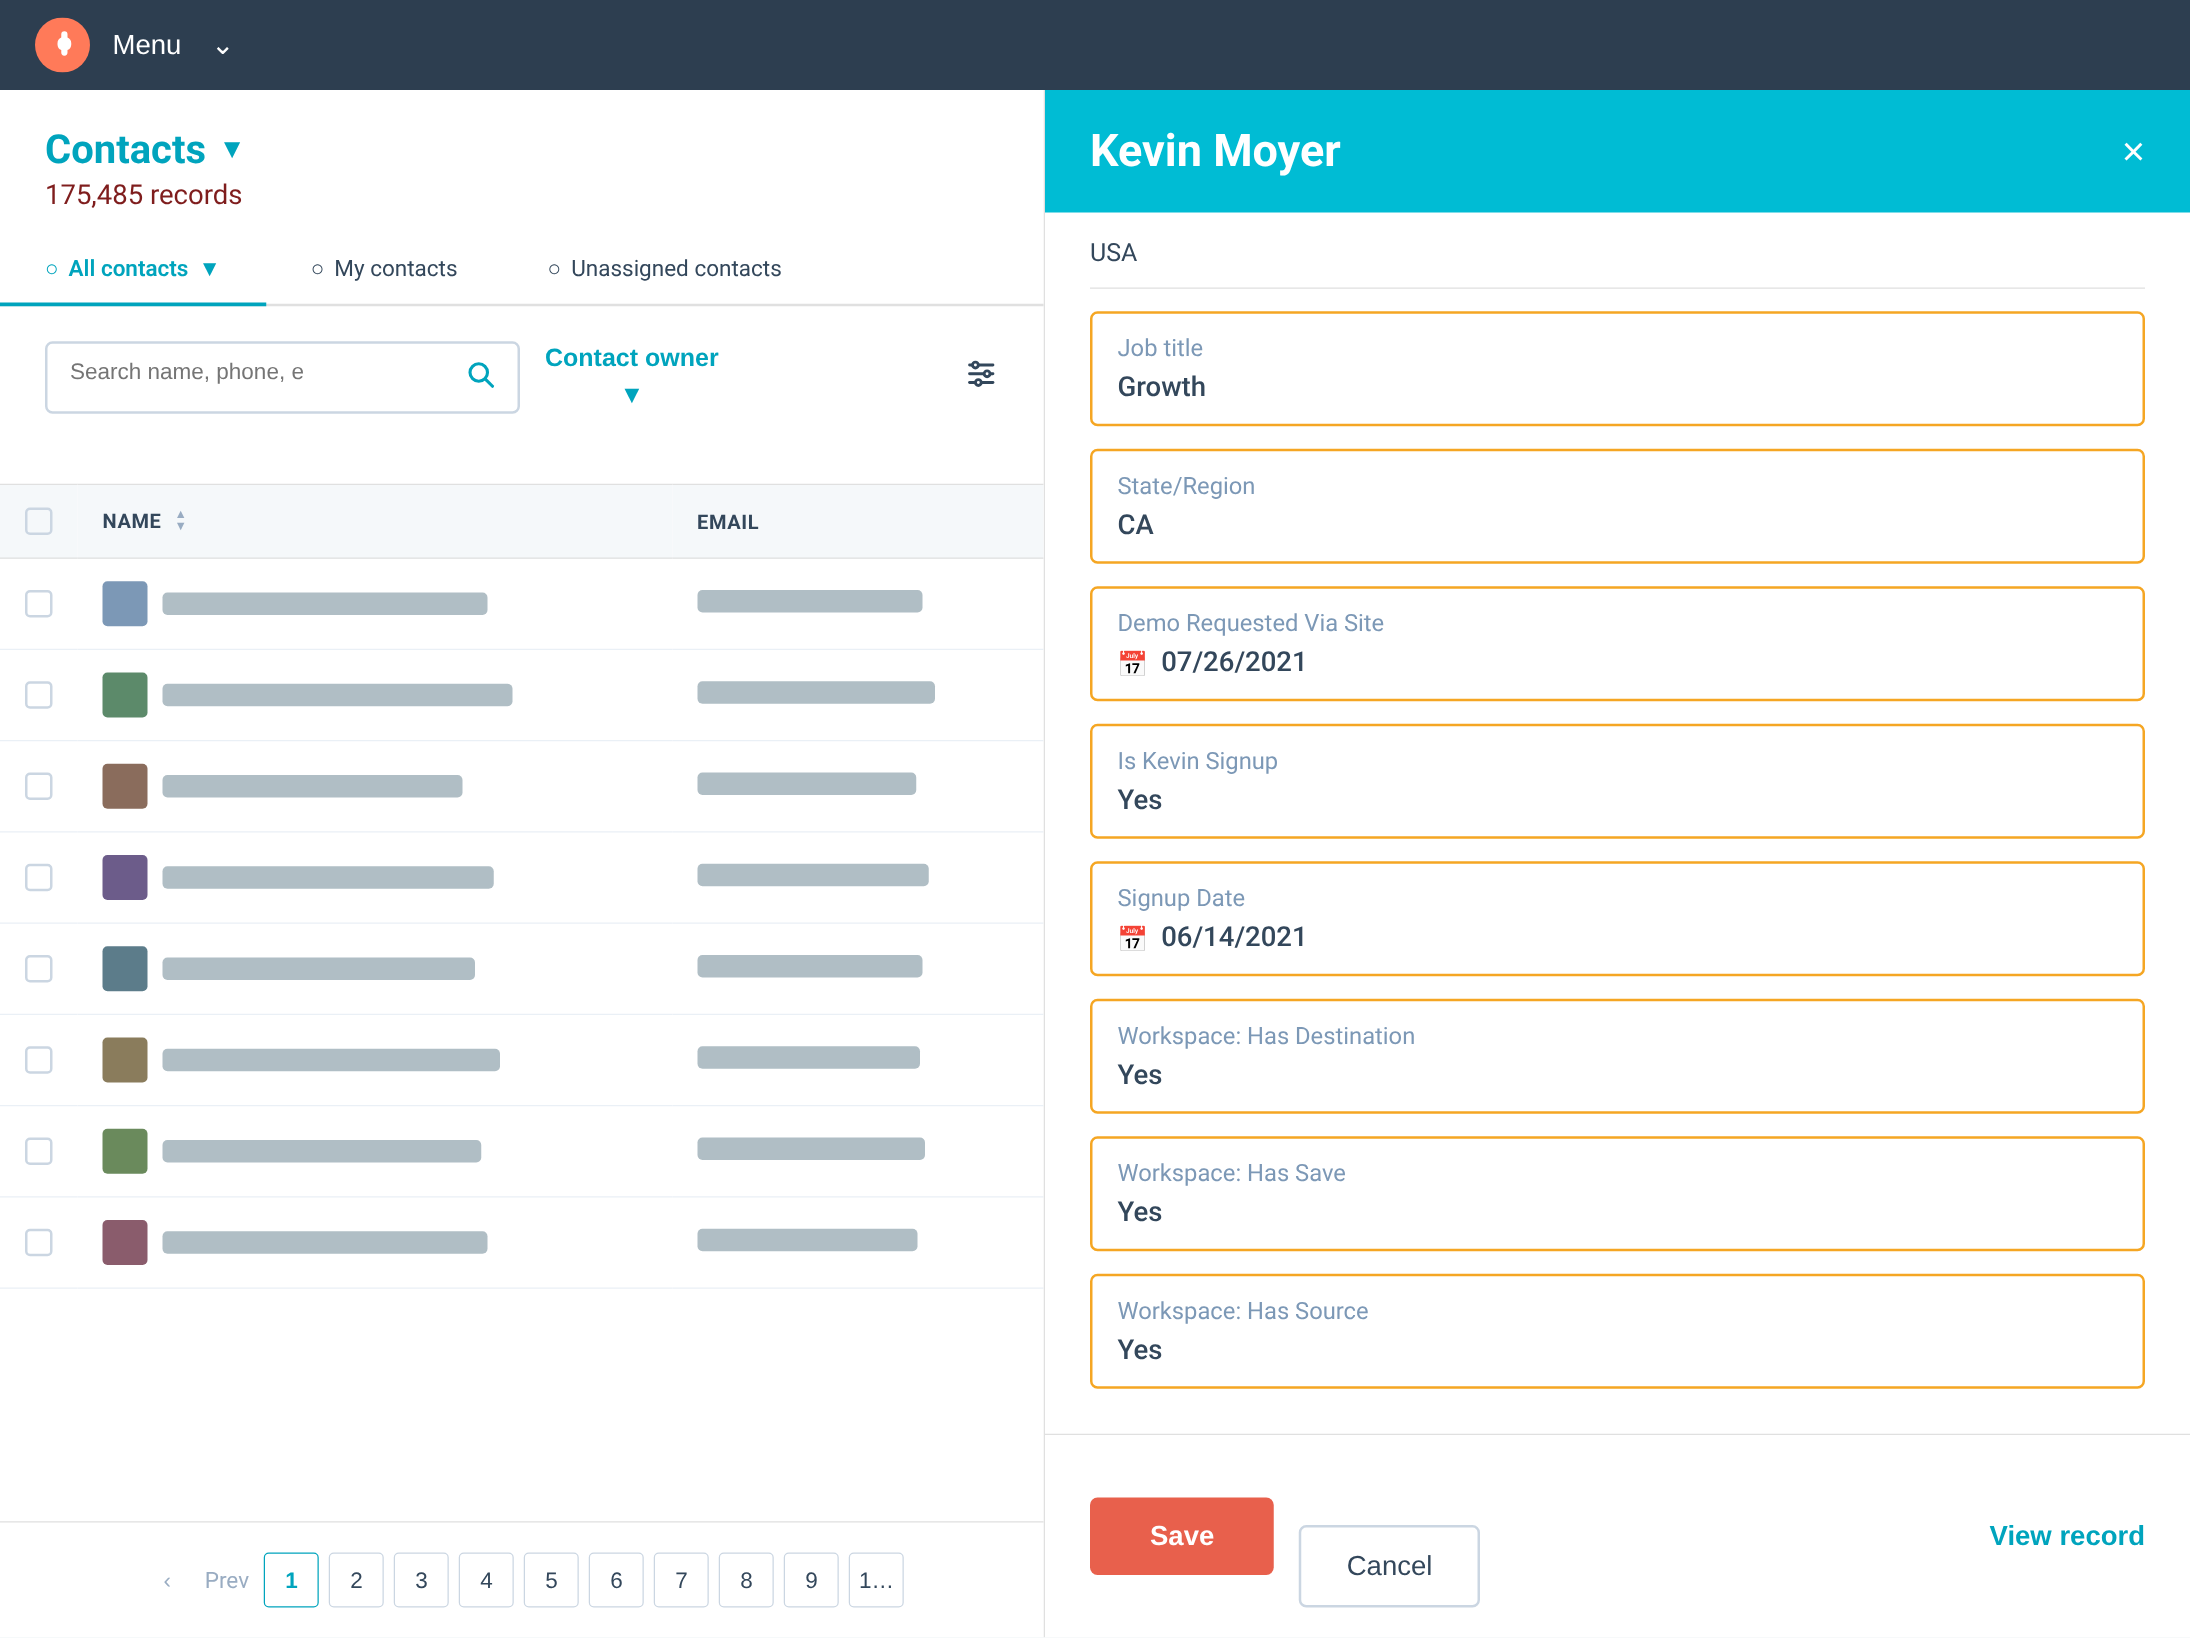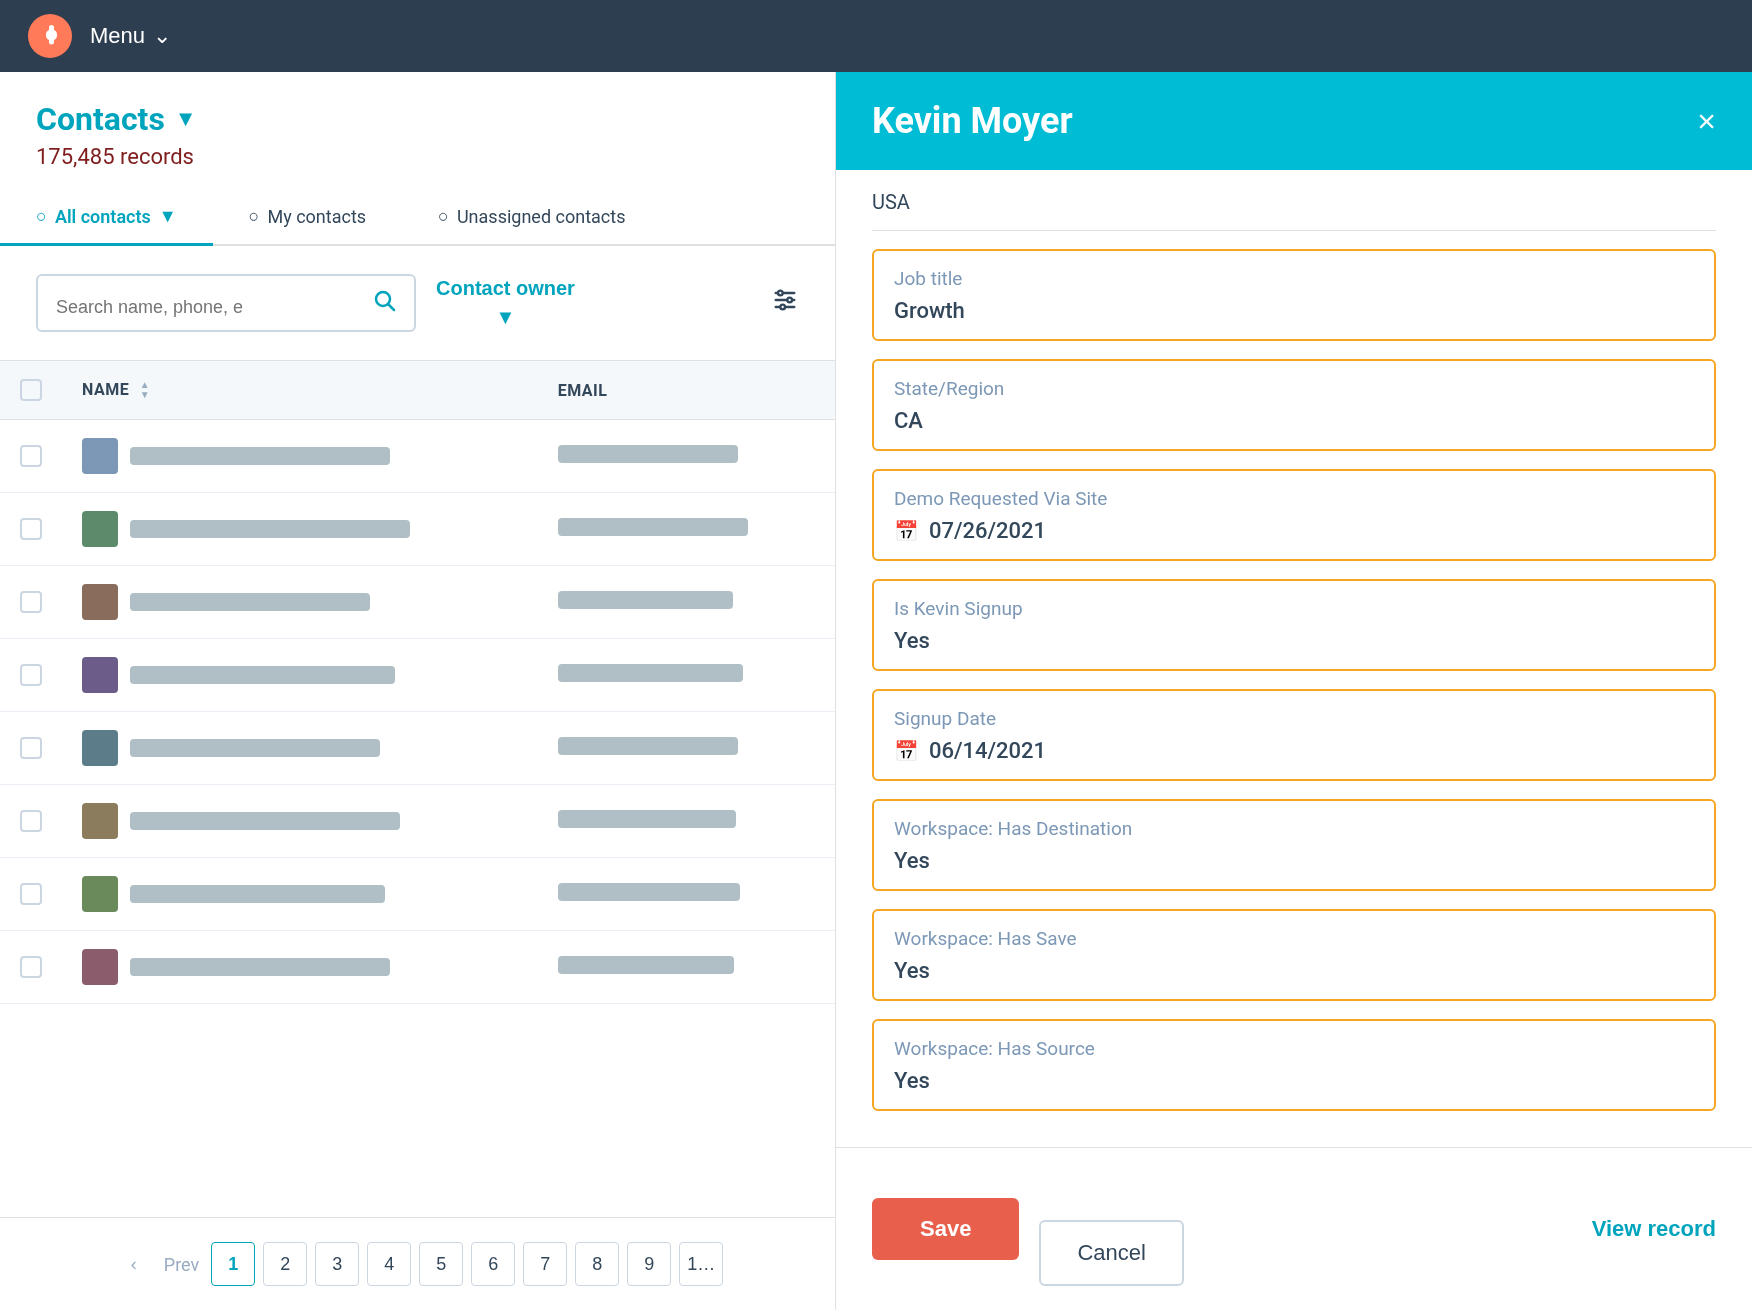--- a/index.html
+++ b/index.html
@@ -17,21 +17,21 @@
     .hubspot-logo {
       width: 44px;
       height: 44px;
       margin-right: 18px;
     }
     .menu-btn {
       color: #fff;
       font-size: 22px;
       display: flex;
       align-items: center;
-      gap: 8px;
+      gap: 24px;
       cursor: pointer;
       background: none;
       border: none;
     }
 
     
     .main-area {
       display: flex;
       flex: 1;
       overflow: hidden;
@@ -108,21 +108,21 @@
     
     .search-filter-row {
       display: flex;
       align-items: center;
       gap: 20px;
       padding: 28px 36px;
     }
 
     .search-box {
       display: flex;
-      align-items: flex-end;
+      align-items: flex-start;
       border: 2px solid #cbd6e2;
       border-radius: 6px;
       padding: 12px 18px;
       background: #fff;
       width: 380px;
     }
 
     .search-input {
       border: none;
       outline: none;
@@ -164,20 +164,21 @@
 
     
     .contacts-table {
       flex: 1;
       overflow-y: auto;
     }
 
     table {
       width: 100%;
       border-collapse: collapse;
+      margin-top: 28px;
     }
 
     thead tr {
       background: #f5f8fa;
       border-top: 1px solid #e0e0e0;
       border-bottom: 1px solid #e0e0e0;
     }
 
     th {
       padding: 18px 20px;

